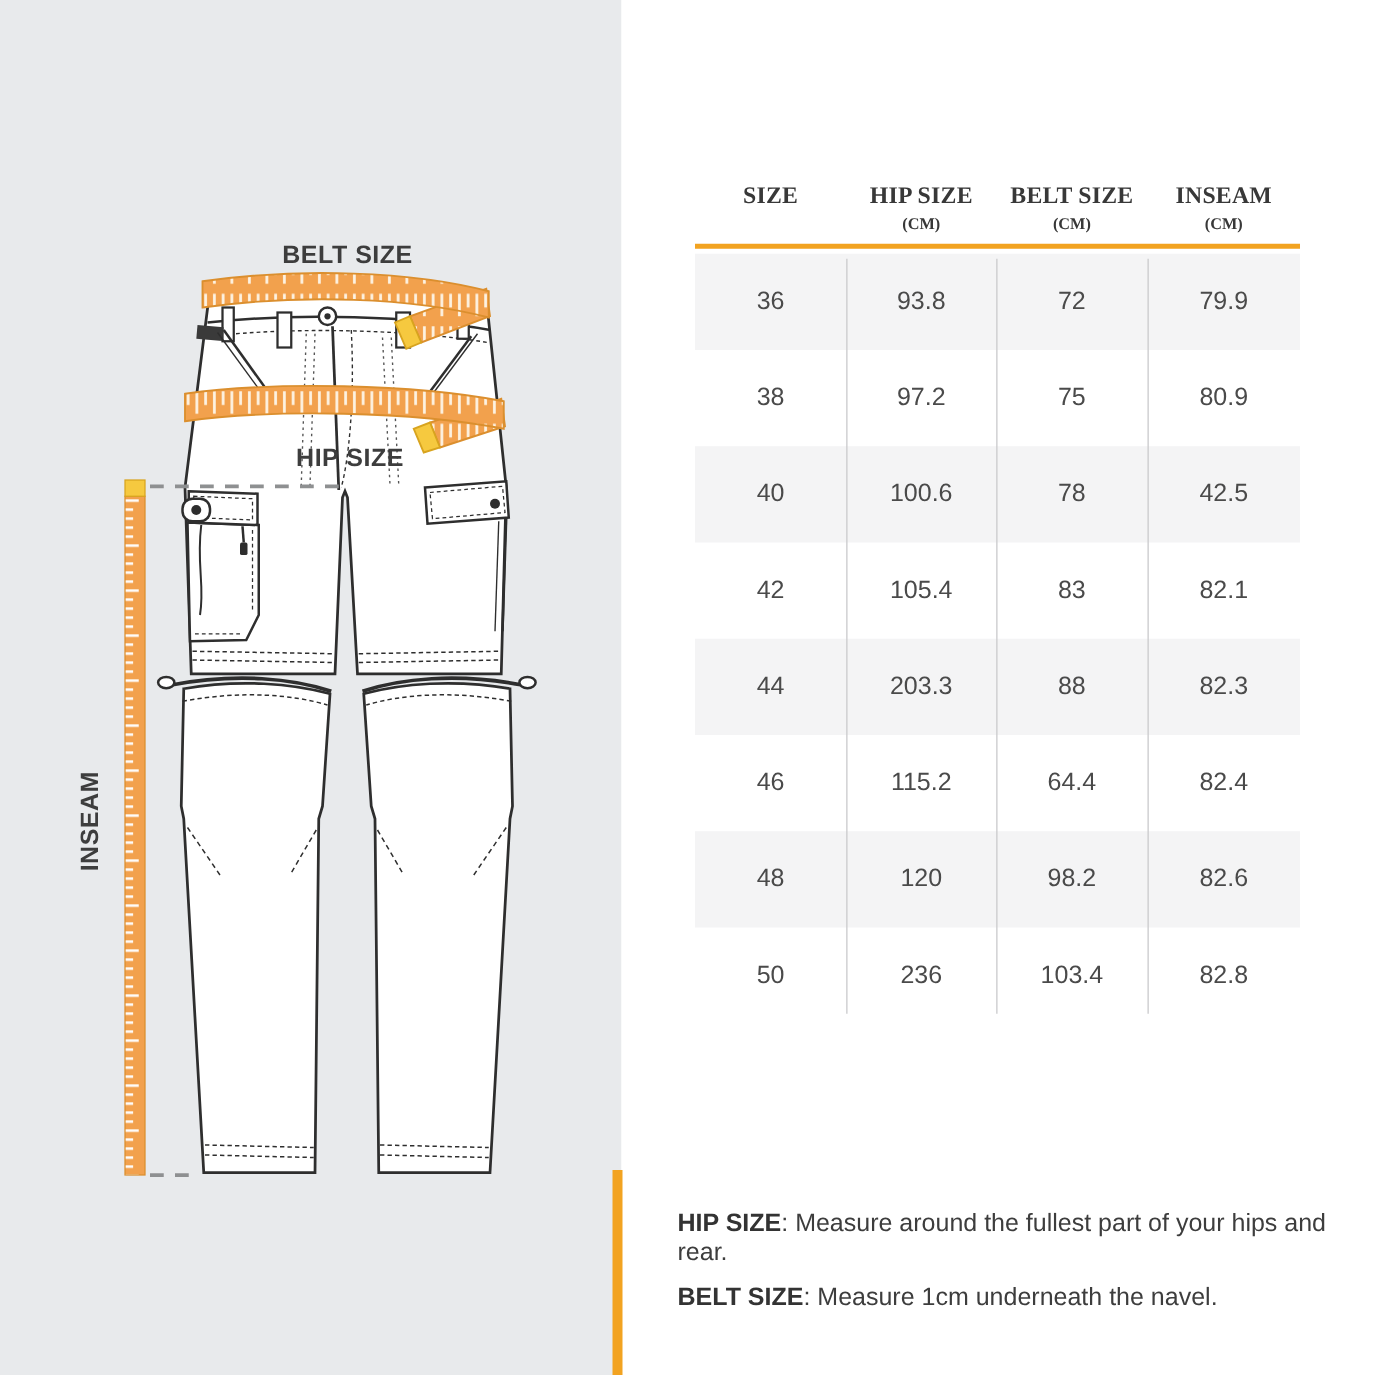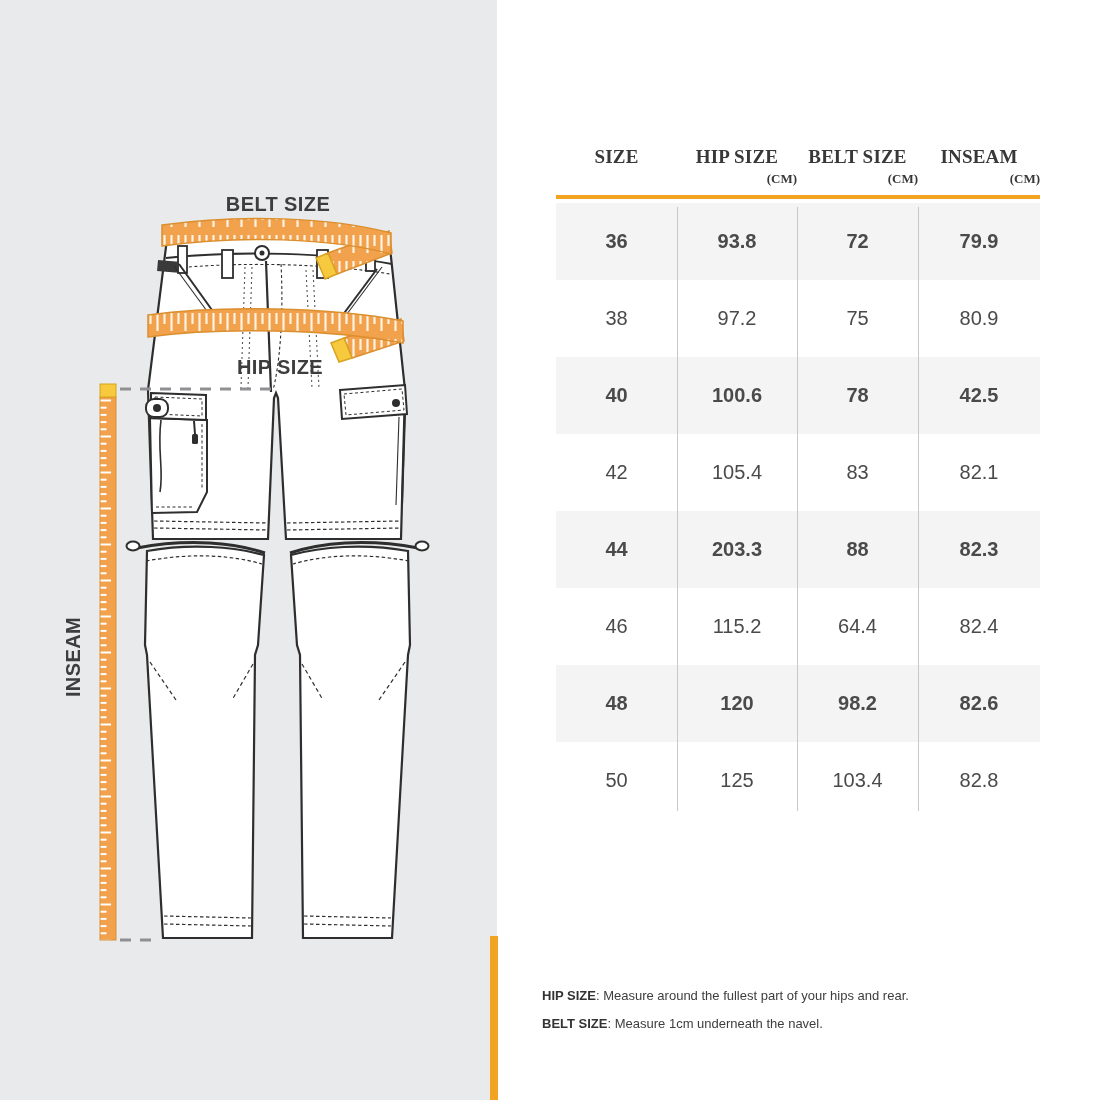--- a/index.html
+++ b/index.html
@@ -20,33 +20,33 @@
   .lbl-hip  { left:190px; top:356px; width:180px; text-align:center; }
   .lbl-inseam { left:73px; top:657px; transform:translate(-50%,-50%) rotate(-90deg); }
 
   
   .accent-bar { position:absolute; left:490px; top:936px; width:8px; height:164px; background:#F2A321; }
 
   
   .size-table { position:absolute; left:556px; top:146px; width:484px; }
   .thead { display:grid; grid-template-columns:121px 120px 121px 122px; text-align:center; color:#383838;font-family:Liberation Serif, serif; }
   .col-label { font-size:19px; font-weight:bold; letter-spacing:0.2px; }
-  .col-unit  { font-size:13px; font-weight:600; margin-top:3px; min-height:16px;text-align:right; }
+  .col-unit  { font-size:13px; font-weight:600; margin-top:3px; min-height:16px; }
   .rule { height:4px; background:#F2A321; margin-top:8px; }
   .tbody { position:relative; margin-top:4px; }
   .trow {
     display:grid; grid-template-columns:121px 120px 121px 122px; height:77px;
     align-items:center; text-align:center; font-size:20px; color:#4a4a4a;
   }
-  .trow.odd { background:#f4f4f5;font-weight:bold; }
+  .trow.odd { background:#f4f4f5; }
   .divider { position:absolute; width:1px; top:4px; height:604px; background:#c8c8ca; }
   .div-1 { left:121px; } .div-2 { left:241px; } .div-3 { left:362px; }
 
   
-  .notes { position:absolute; left:542px; top:988px; width:540px; font-size:13px; color:#3d3d3d; }
+  .notes { position:absolute; left:542px; top:968px; width:540px; font-size:20px; color:#3d3d3d; }
   .notes p { margin:0 0 13px 0; }
   .notes b { color:#333333; }
 </style>
 </head>
 <body>
 
 <div class="canvas">
 
   <div class="left-panel">
     <svg width="497" height="1100" viewBox="0 0 497 1100">
@@ -231,21 +231,21 @@
         <div>82.4</div>
       </div>
       <div class="trow odd">
         <div>48</div>
         <div>120</div>
         <div>98.2</div>
         <div>82.6</div>
       </div>
       <div class="trow">
         <div>50</div>
-        <div>125</div>
+        <div>236</div>
         <div>103.4</div>
         <div>82.8</div>
       </div>
       <div class="divider div-1"></div>
       <div class="divider div-2"></div>
       <div class="divider div-3"></div>
     </div>
   </div>
 
   <div class="notes">

